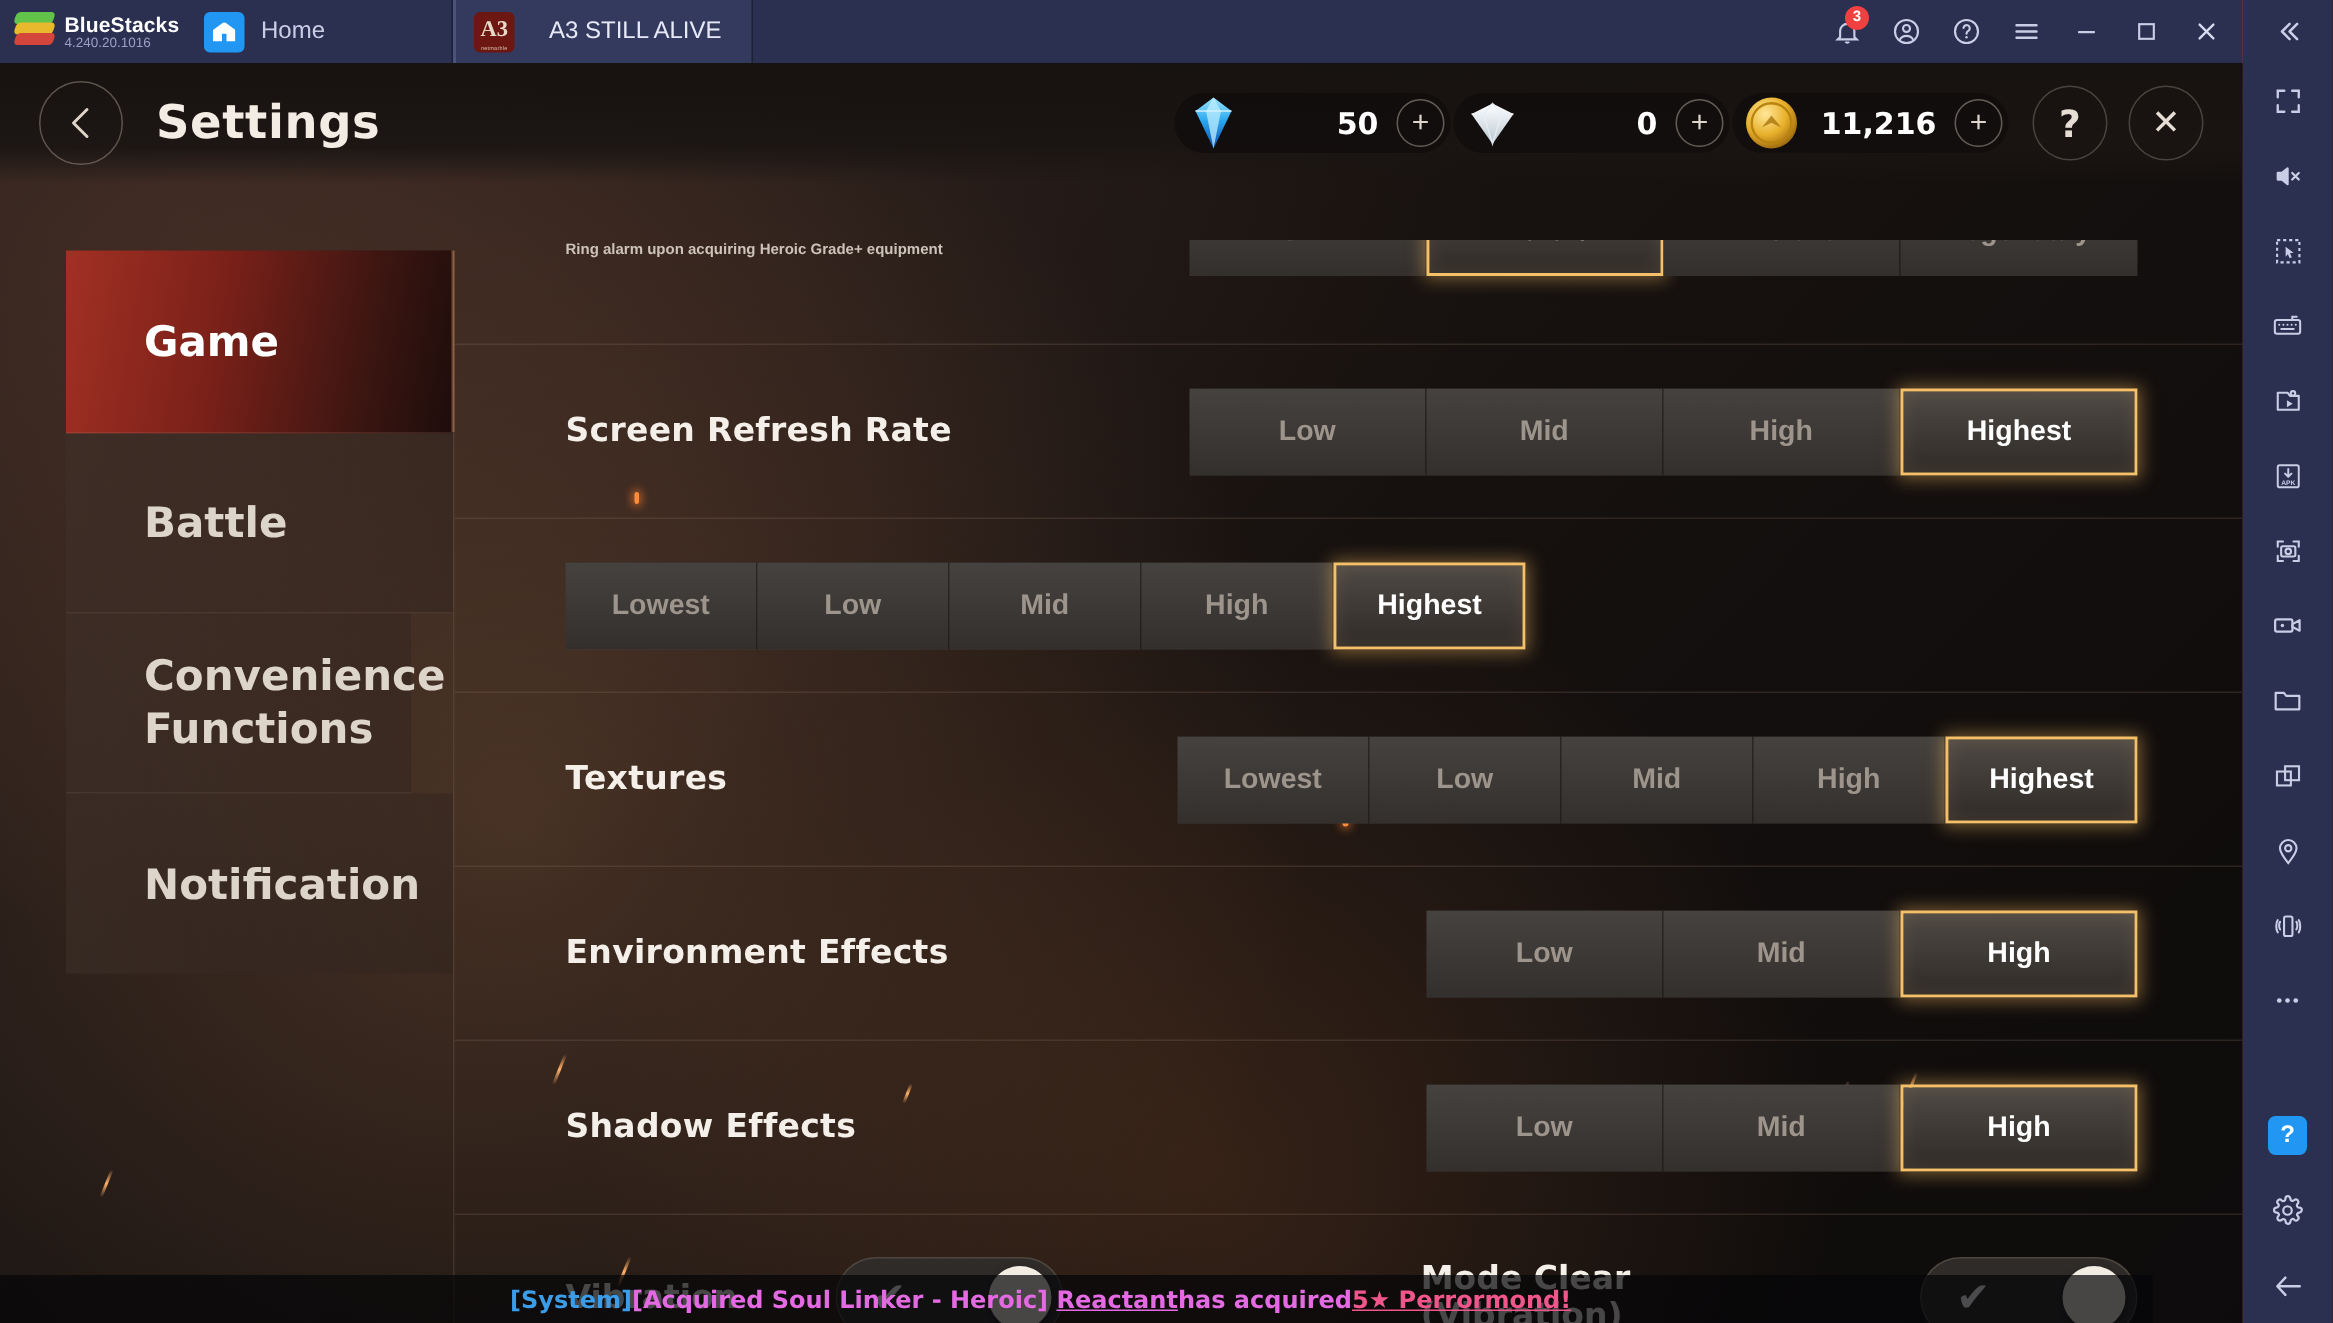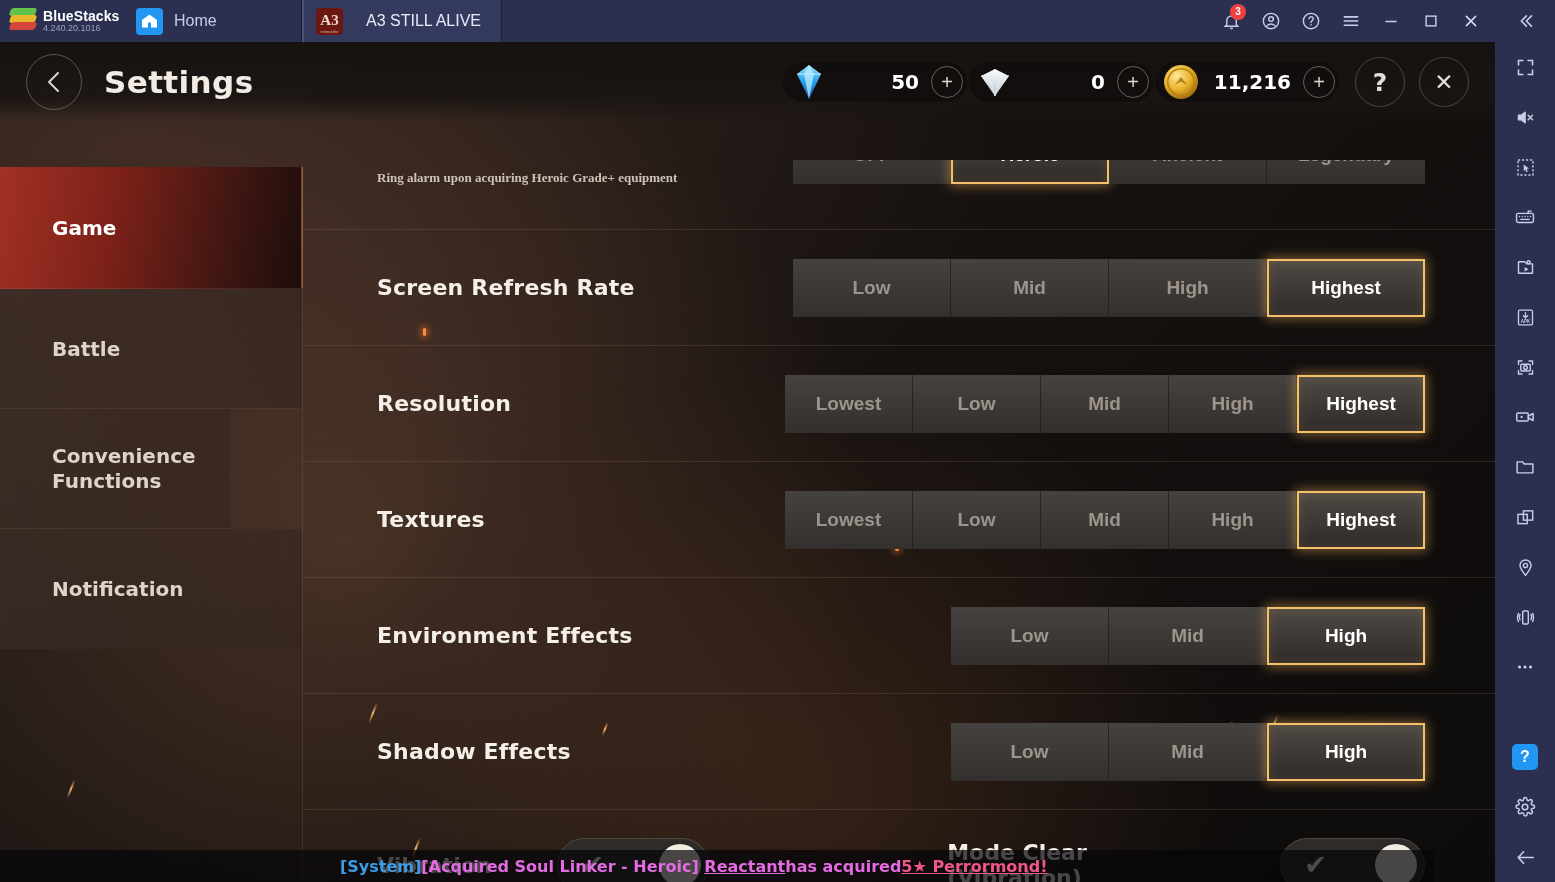--- a/index.html
+++ b/index.html
@@ -133,46 +133,47 @@
     color:#e6ded4; font-size:25px; font-weight:bold; margin-left:14px; flex:none;
     font-family:"DejaVu Sans", sans-serif;
   }
   .round-btn.close-b { margin-right:26px; font-size:23px; }
 
   
   .g-nav { position:absolute; left:0; top:125px; width:303px; bottom:0;
     border-right:1px solid rgba(130,110,95,.25); }
   .nav-item {
     height:120px; display:flex; align-items:center; padding-left:52px;
-    color:#ddd4ca; font-size:20px; font-weight:bold; cursor:pointer;
+    color:#ddd4ca; font-size:28px; font-weight:bold; cursor:pointer;
     border-bottom:1px solid rgba(150,128,110,.16);
     font-family:"DejaVu Sans", sans-serif; position:relative;
     background:linear-gradient(90deg, rgba(62,48,41,.55), rgba(40,31,27,.35));
+    margin-left:44px;
   }
   .nav-item.two-line { line-height:1.22; }
   .nav-item.active {
     background:linear-gradient(100deg,#a23024 0%, #7c2119 38%, #3a1511 78%, #1d0d0b 100%);
     color:#fff;
   }
   .nav-item.active::after{
     content:""; position:absolute; right:-1px; top:0; bottom:0; width:2px;
     background:rgba(255,170,120,.35);
   }
 
   
   .g-content { position:absolute; left:303px; right:0; top:118px; bottom:0; overflow:hidden; }
   .row {
     position:relative; display:flex; align-items:center; padding:0 70px 0 74px;
     border-bottom:1px solid rgba(150,125,105,.22);
   }
   .row-label-wrap { flex:1; padding-right:24px; }
   .row-label { color:#f4efe8; font-size:22px; font-weight:bold;
     font-family:"DejaVu Sans", sans-serif; letter-spacing:.2px; }
-  .row-sub { color:#cdc3b8; font-size:13px; font-weight:bold; margin-top:20px; line-height:1.3;
-    max-width:400px; font-family:Liberation Serif, serif; }
+  .row-sub { color:#cdc3b8; font-size:10px; font-weight:bold; margin-top:10px; line-height:1.3;
+    max-width:400px; font-family:Liberation Sans, sans-serif; }
 
   .seg { display:flex; }
   .seg-btn {
     height:58px; display:flex; align-items:center; justify-content:center;
     background:linear-gradient(180deg,#45423f,#332f2d);
     border-right:1px solid rgba(20,18,16,.55);
     color:#9d958c; font-size:19px; font-weight:bold; cursor:pointer;
     font-family:Liberation Sans, sans-serif;
   }
   .seg-btn:last-child { border-right:none; }
@@ -520,23 +521,20 @@
         </div>
         <div class="seg">
           <div class="seg-btn" style="width:158px;">Low</div>
           <div class="seg-btn" style="width:158px;">Mid</div>
           <div class="seg-btn" style="width:158px;">High</div>
           <div class="seg-btn sel" style="width:158px;">Highest</div>
         </div>
       </div>
 
       <div class="row" style="height:116px;">
-        <div class="row-label-wrap">
-          <div class="row-label">Resolution</div>
-        </div>
         <div class="seg">
           <div class="seg-btn" style="width:128px;">Lowest</div>
           <div class="seg-btn" style="width:128px;">Low</div>
           <div class="seg-btn" style="width:128px;">Mid</div>
           <div class="seg-btn" style="width:128px;">High</div>
           <div class="seg-btn sel" style="width:128px;">Highest</div>
         </div>
       </div>
 
       <div class="row" style="height:116px;">

